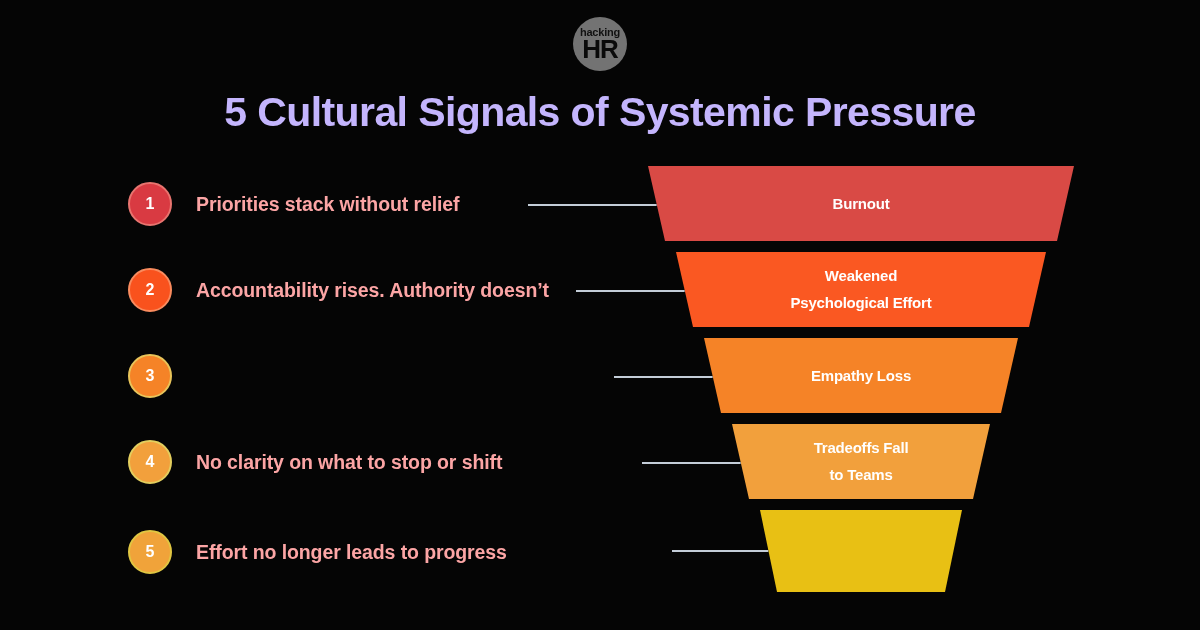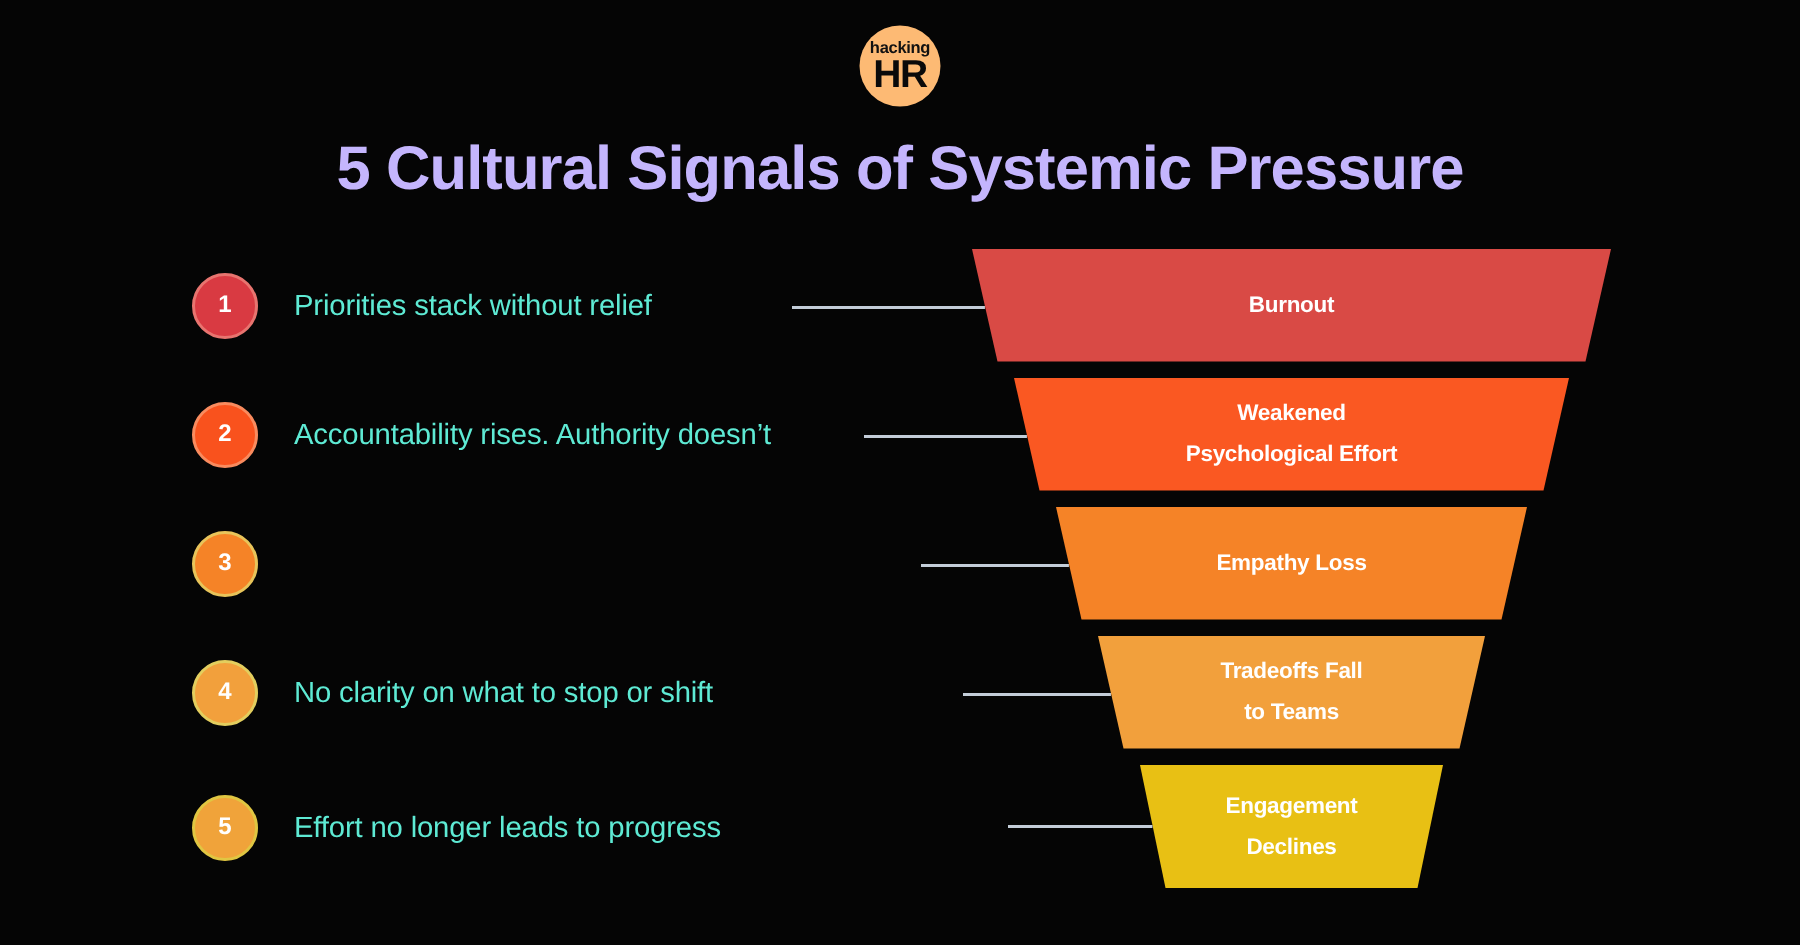--- a/index.html
+++ b/index.html
@@ -23,21 +23,21 @@
   }
 
   
   #logo {
     position: absolute;
     left: 573px;
     top: 17px;
     width: 54px;
     height: 54px;
     border-radius: 50%;
-    background: #fdba74;
+    background: #737373;
     display: flex;
     flex-direction: column;
     align-items: center;
     justify-content: center;
     overflow: hidden;
   }
   #logo .logo-top {
     font-size: 11px;
     font-weight: 700;
     color: #111111;
@@ -91,23 +91,23 @@
     align-items: center;
     justify-content: center;
     font-size: 16px;
     font-weight: 700;
     color: #FFFFFF;
     box-sizing: border-box;
     flex: 0 0 auto;
   }
   .row-label {
     margin-left: 24px;
-    color: #5eead4;
+    color: #fca5a5;
     font-size: 19.5px;
-    font-weight: 400;
+    font-weight: 700;
     letter-spacing: -0.1px;
     white-space: nowrap;
   }
 
   
   #funnel {
     position: absolute;
     left: 0;
     top: 0;
     width: 1200px;
@@ -167,16 +167,15 @@
         <rect x="576" y="290" width="108.61333333333334" height="2" fill="#c3cdd8"></rect>
         <polygon points="704,338 1018,338 1001,413 721,413" fill="#F58327"></polygon>
         <rect x="614" y="376" width="98.61333333333334" height="2" fill="#c3cdd8"></rect>
         <polygon points="732,424 990,424 973,499 749,499" fill="#F2A03C"></polygon>
         <rect x="642" y="462" width="98.61333333333334" height="2" fill="#c3cdd8"></rect>
         <polygon points="760,510 962,510 945,592 777,592" fill="#E8C014"></polygon>
         <rect x="672" y="550" width="96.29268292682923" height="2" fill="#c3cdd8"></rect>
       </svg>
   <div class="seg-label" style="left: 681px; top: 190px; width: 360px;">Burnout</div><div class="seg-label" style="left: 681px; top: 262px; width: 360px;">Weakened
 Psychological Effort</div><div class="seg-label" style="left: 681px; top: 434px; width: 360px;">Tradeoffs Fall
-to Teams</div><div class="seg-label" style="left: 681px; top: 362px; width: 360px;">Empathy Loss</div><div class="seg-label" style="left: 681px; top: 524px; width: 360px;">Engagement
-Declines</div></div>
+to Teams</div><div class="seg-label" style="left: 681px; top: 362px; width: 360px;">Empathy Loss</div></div>
 
 </div>
 
 </body></html>

